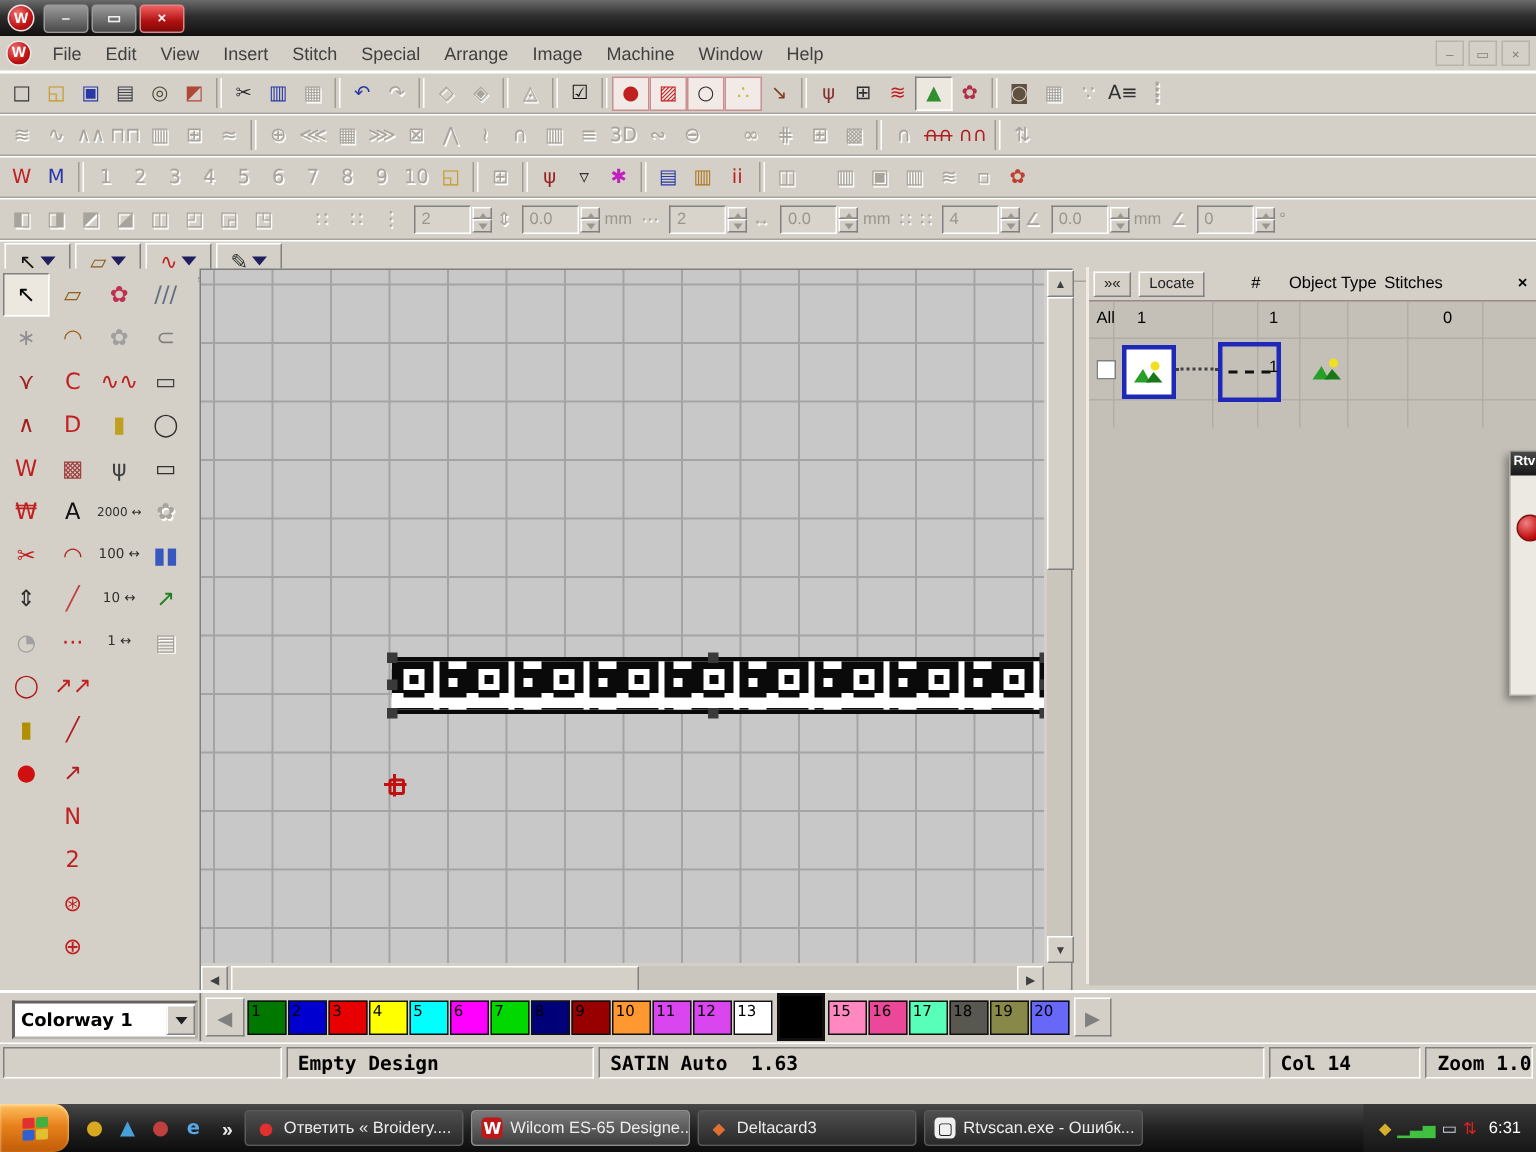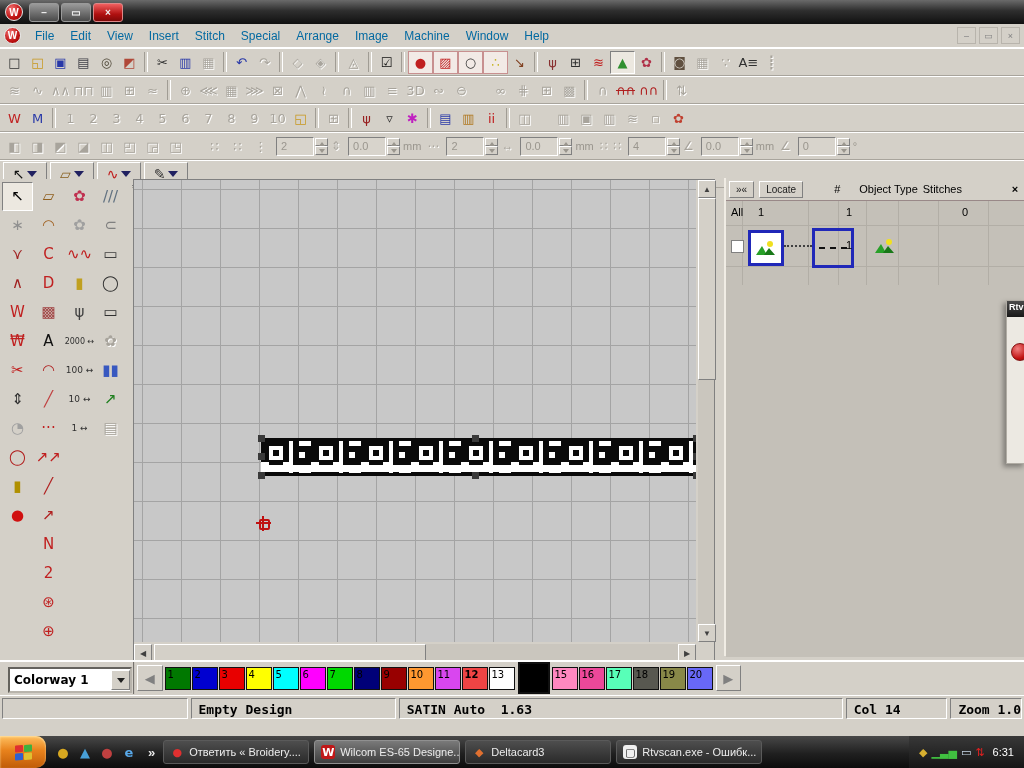--- a/index.html
+++ b/index.html
@@ -16,21 +16,21 @@
     text-shadow:1px 1px 1px #000}
   .winbtns{display:flex;gap:2px}
   .wb{width:28px;height:17px;border:1px solid #9a9a9a;border-radius:3px;
     background:linear-gradient(#9a9a9a,#4a4a4a);color:#f0f0f0;font-size:10px;
     display:flex;align-items:center;justify-content:center;font-weight:bold}
   .wb.close{background:linear-gradient(#f06060,#b01010 60%,#800808);border-color:#d88}
   
   .menubar{height:23px;background:#d4d0c8;display:flex;align-items:center;
     padding:0 4px;border-bottom:1px solid #fff}
   .mlogo{width:15px;height:15px;margin-right:6px}
-  .mitem{padding:3px 8px;color:#0369a1}
+  .mitem{padding:3px 8px;color:#404040}
   .mdibtns{margin-left:auto;display:flex;gap:3px}
   .mb{width:17px;height:15px;border:1px solid #b8b4ac;background:#d4d0c8;color:#808080;
     font-size:9px;display:flex;align-items:center;justify-content:center}
   
   .tb{height:26px;background:#d4d0c8;display:flex;align-items:center;padding:0 3px;
     border-top:1px solid #fff;border-bottom:1px solid #a8a49c;position:relative}
   .tbtn{width:23px;height:21px;flex:none;display:flex;align-items:center;justify-content:center;
     font-family:"DejaVu Sans",sans-serif;font-size:13px;color:#303030}
   .tbtn .g{line-height:1;white-space:nowrap}
   .tbtn.d .g{color:#a8a49c !important;text-shadow:1px 1px 0 #fff}
@@ -971,21 +971,21 @@
         </span>
         <span class="sw" style="background: rgb(152, 0, 0);">
           <span class="swn">9</span>
         </span>
         <span class="sw" style="background: rgb(255, 152, 48);">
           <span class="swn">10</span>
         </span>
         <span class="sw" style="background: #d946ef;">
           <span class="swn">11</span>
         </span>
-        <span class="sw" style="background: #ef4444; font-weight: bold;">
+        <span class="sw" style="background: #d946ef;">
           <span class="swn">12</span>
         </span>
         <span class="sw" style="background: rgb(255, 255, 255);">
           <span class="swn">13</span>
         </span>
         <span class="sw sel" style="background: rgb(0, 0, 0);">
           <span class="swn">14</span>
         </span>
         <span class="sw" style="background: rgb(255, 136, 192);">
           <span class="swn">15</span>

